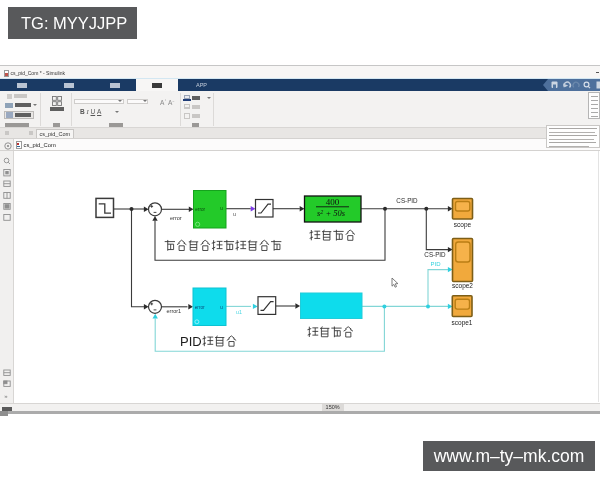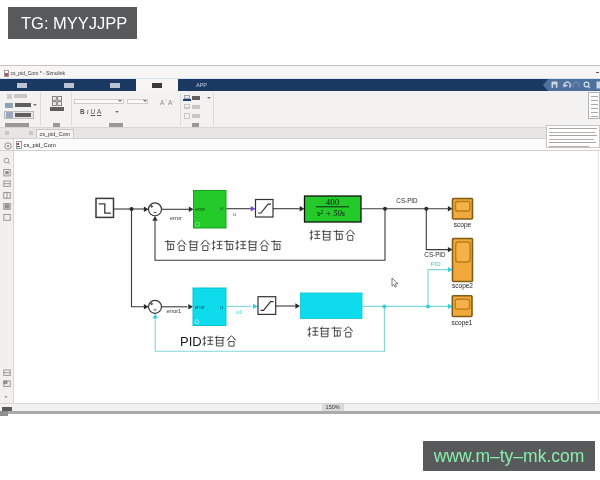--- a/index.html
+++ b/index.html
@@ -132,21 +132,21 @@
 
 <div class="abs" style="left:546px;top:125px;width:54px;height:23px;background:#fefefe;border:1px solid #c9c7c5;box-sizing:border-box;">
   <div class="blob" style="left:2px;top:2px;width:48px;height:1.2px;background:#a9a7a5;"></div>
   <div class="blob" style="left:2px;top:5.5px;width:46px;height:1.2px;background:#b3b1af;"></div>
   <div class="blob" style="left:2px;top:9px;width:48px;height:1.2px;background:#a9a7a5;"></div>
   <div class="blob" style="left:2px;top:12.5px;width:45px;height:1.2px;background:#b3b1af;"></div>
   <div class="blob" style="left:2px;top:16px;width:47px;height:1.2px;background:#a9a7a5;"></div>
   <div class="blob" style="left:2px;top:19.5px;width:40px;height:1.2px;background:#b3b1af;"></div>
 </div>
 
-<div class="abs" style="left:423px;top:441px;width:172px;height:30px;background:#58595b;color:#86efac;font-size:17.5px;line-height:30px;text-align:center;white-space:nowrap;">www.m–ty–mk.com</div>
+<div class="abs" style="left:423px;top:441px;width:172px;height:30px;background:#58595b;color:#ffffff;font-size:17.5px;line-height:30px;text-align:center;white-space:nowrap;">www.m–ty–mk.com</div>
 
 <svg class="abs" style="left:0;top:0;" width="600" height="480" viewBox="0 0 600 480">
 <defs>
 <g id="h1" fill="none">
         <path d="M0.6,1.8 H9.4 M3.2,0.4 V9.6 M3.2,4 H8.2 V8.6 H3.2 M5.7,4 V8.6"></path>
       </g>
 <g id="h2" fill="none">
         <path d="M2.2,2.8 L4.9,0.6 L7.7,2.8 M1,4.4 L3.5,2.9 M9,4.4 L6.5,2.9 M2.8,5.4 H7.2 V9.4 H2.8 Z"></path>
       </g>
 <g id="h3" fill="none">

